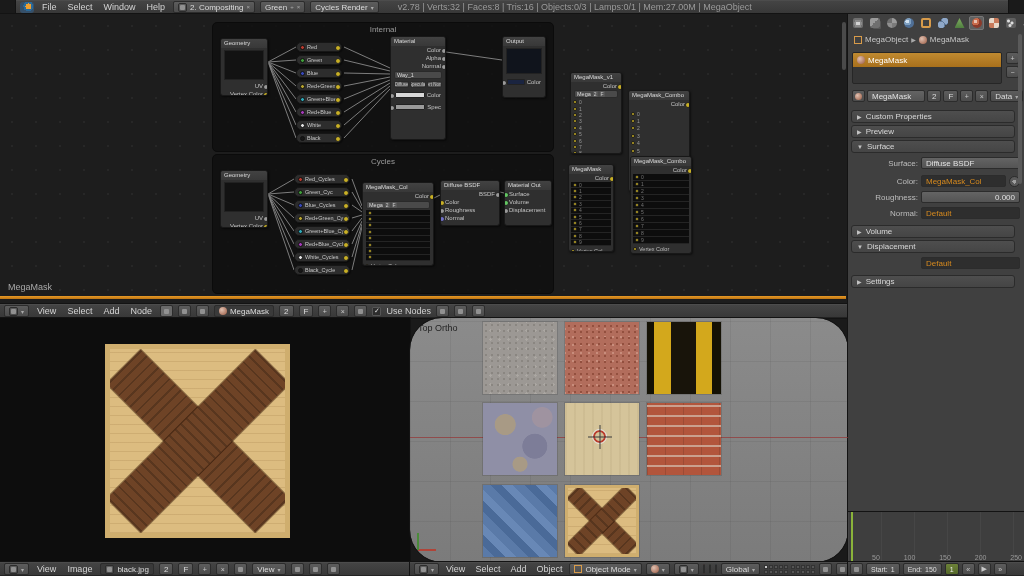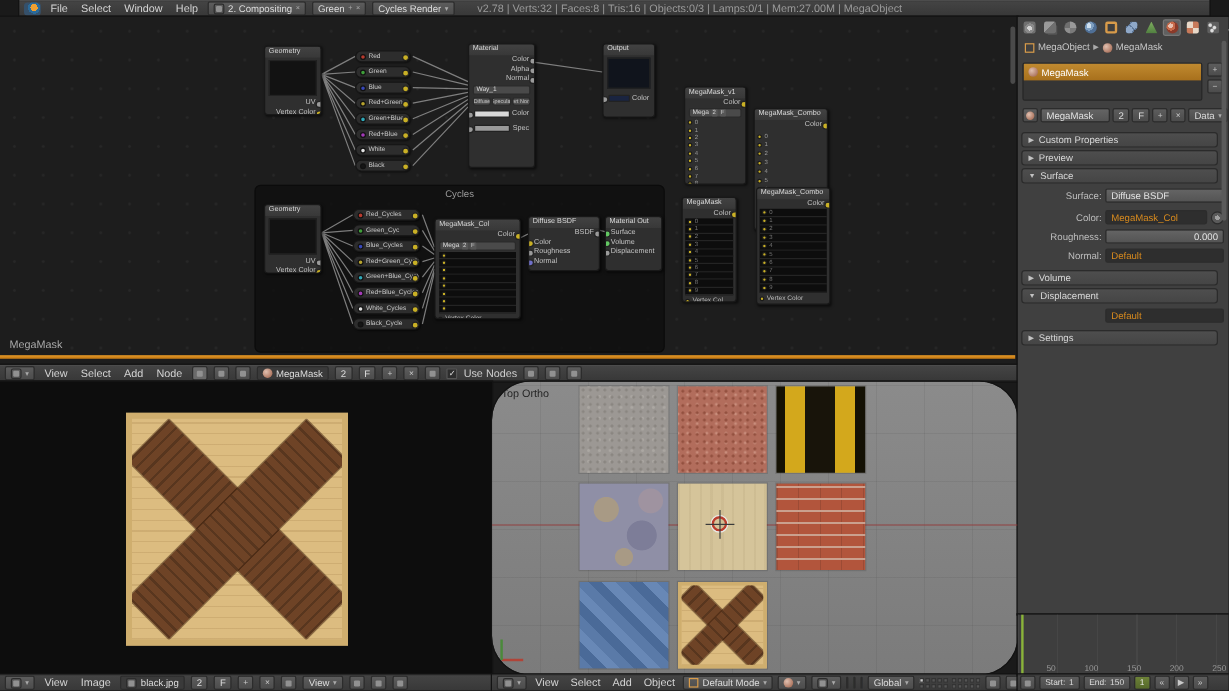--- a/index.html
+++ b/index.html
@@ -143,20 +143,23 @@
     </span>
     <span class="chipf">
       <span>Cycles Render</span>
       <span class="arrow">▾</span>
     </span>
     <span class="stats">v2.78 | Verts:32 | Faces:8 | Tris:16 | Objects:0/3 | Lamps:0/1 | Mem:27.00M | MegaObject</span>
   </div>
 
   <div class="area node-editor" style="left:0;top:14px;width:848px;height:290px;">
 
+    <div class="nframe" style="left:212px;top:8px;width:342px;height:130px;">
+      <div class="flabel">Internal</div>
+    </div>
     <div class="nframe" style="left:212px;top:140px;width:342px;height:140px;">
       <div class="flabel">Cycles</div>
     </div>
 
     <svg class="wires" width="848" height="290">
       <path d="M268 48 L296 33 M268 48 L296 46 M268 48 L296 59 M268 48 L296 72 M268 48 L296 85 M268 48 L296 98 M268 48 L296 111 M268 48 L296 124" stroke="#979797" stroke-width="1" fill="none" opacity="0.8"></path>
       <path d="M344 33 L390 54 M344 46 L390 57 M344 59 L390 60 M344 72 L390 63 M344 85 L390 66 M344 98 L390 69 M344 111 L390 72 M344 124 L390 75" stroke="#979797" stroke-width="1" fill="none" opacity="0.8"></path>
       <path d="M446 38 L502 46" stroke="#979797" stroke-width="1" fill="none" opacity="0.8"></path>
       <path d="M268 180 L294 165 M268 180 L294 178 M268 180 L294 191 M268 180 L294 204 M268 180 L294 217 M268 180 L294 230 M268 180 L294 243 M268 180 L294 256" stroke="#979797" stroke-width="1" fill="none" opacity="0.8"></path>
       <path d="M352 165 L362 192 M352 178 L362 195 M352 191 L362 198 M352 204 L362 201 M352 217 L362 204 M352 230 L362 207 M352 243 L362 210 M352 256 L362 213" stroke="#979797" stroke-width="1" fill="none" opacity="0.8"></path>
@@ -675,21 +678,21 @@
     <span class="chipf">
         <span class="ibtn blank" style="width:9px;height:9px;"></span>
         <span class="arrow">▾</span>
       </span>
     <span class="menu">View</span>
     <span class="menu">Select</span>
     <span class="menu">Add</span>
     <span class="menu">Object</span>
     <span class="chipf">
       <span class="bc-cube"></span>
-      <span>Default Mode</span>
+      <span>Object Mode</span>
       <span class="arrow">▾</span>
     </span>
     <span class="chipf">
         <span class="bc-sphere"></span>
         <span class="arrow">▾</span>
       </span>
     <span class="chipf">
         <span class="ibtn blank" style="width:9px;height:9px;"></span>
         <span class="arrow">▾</span>
       </span>

